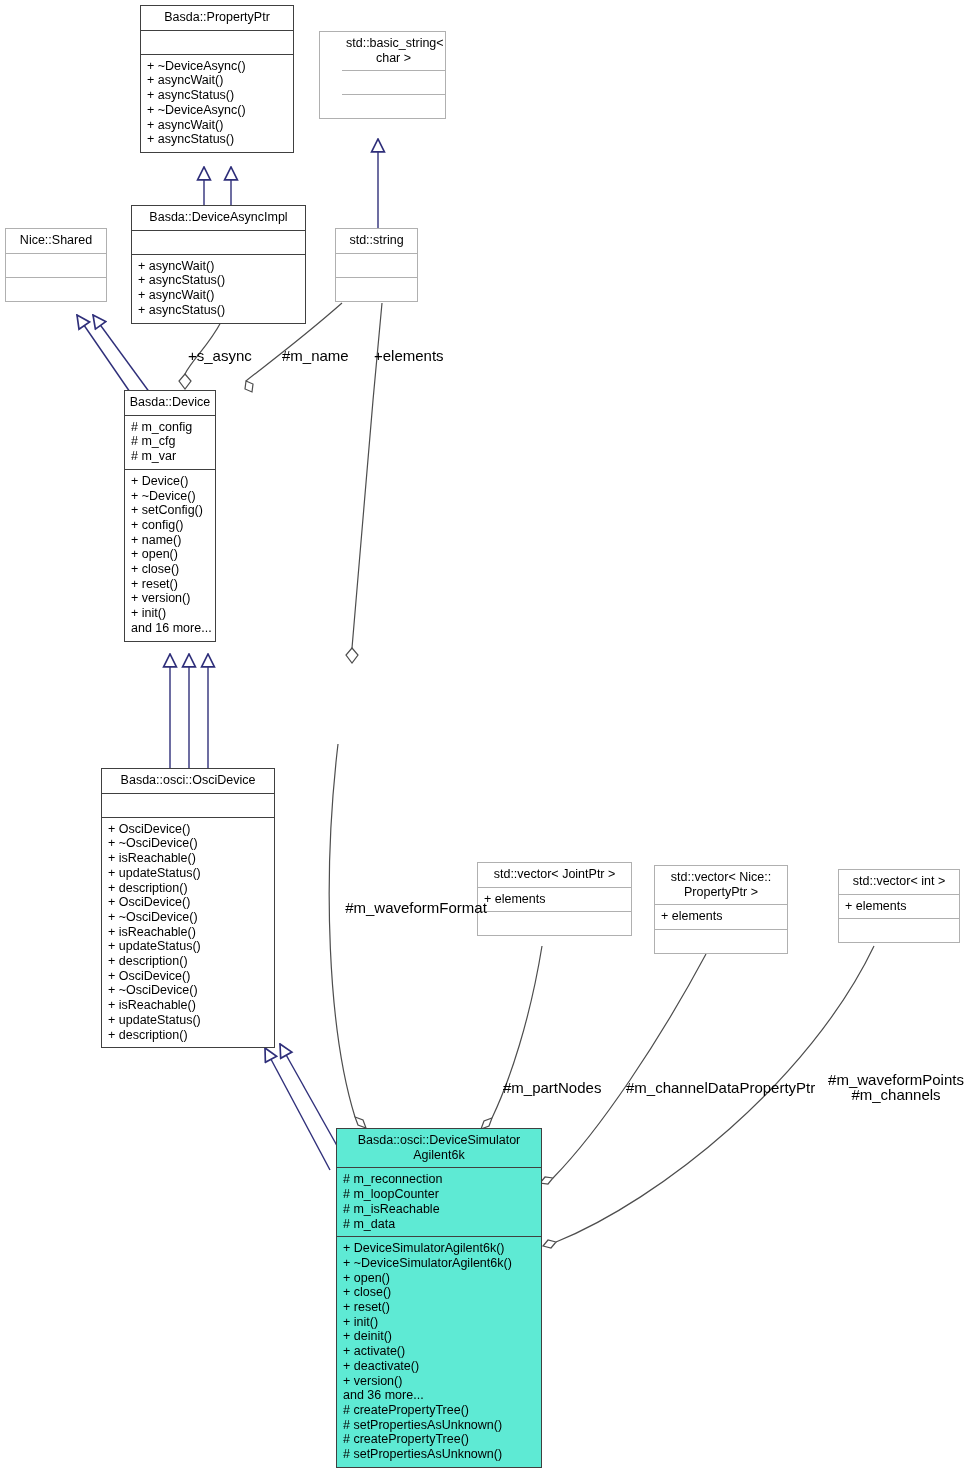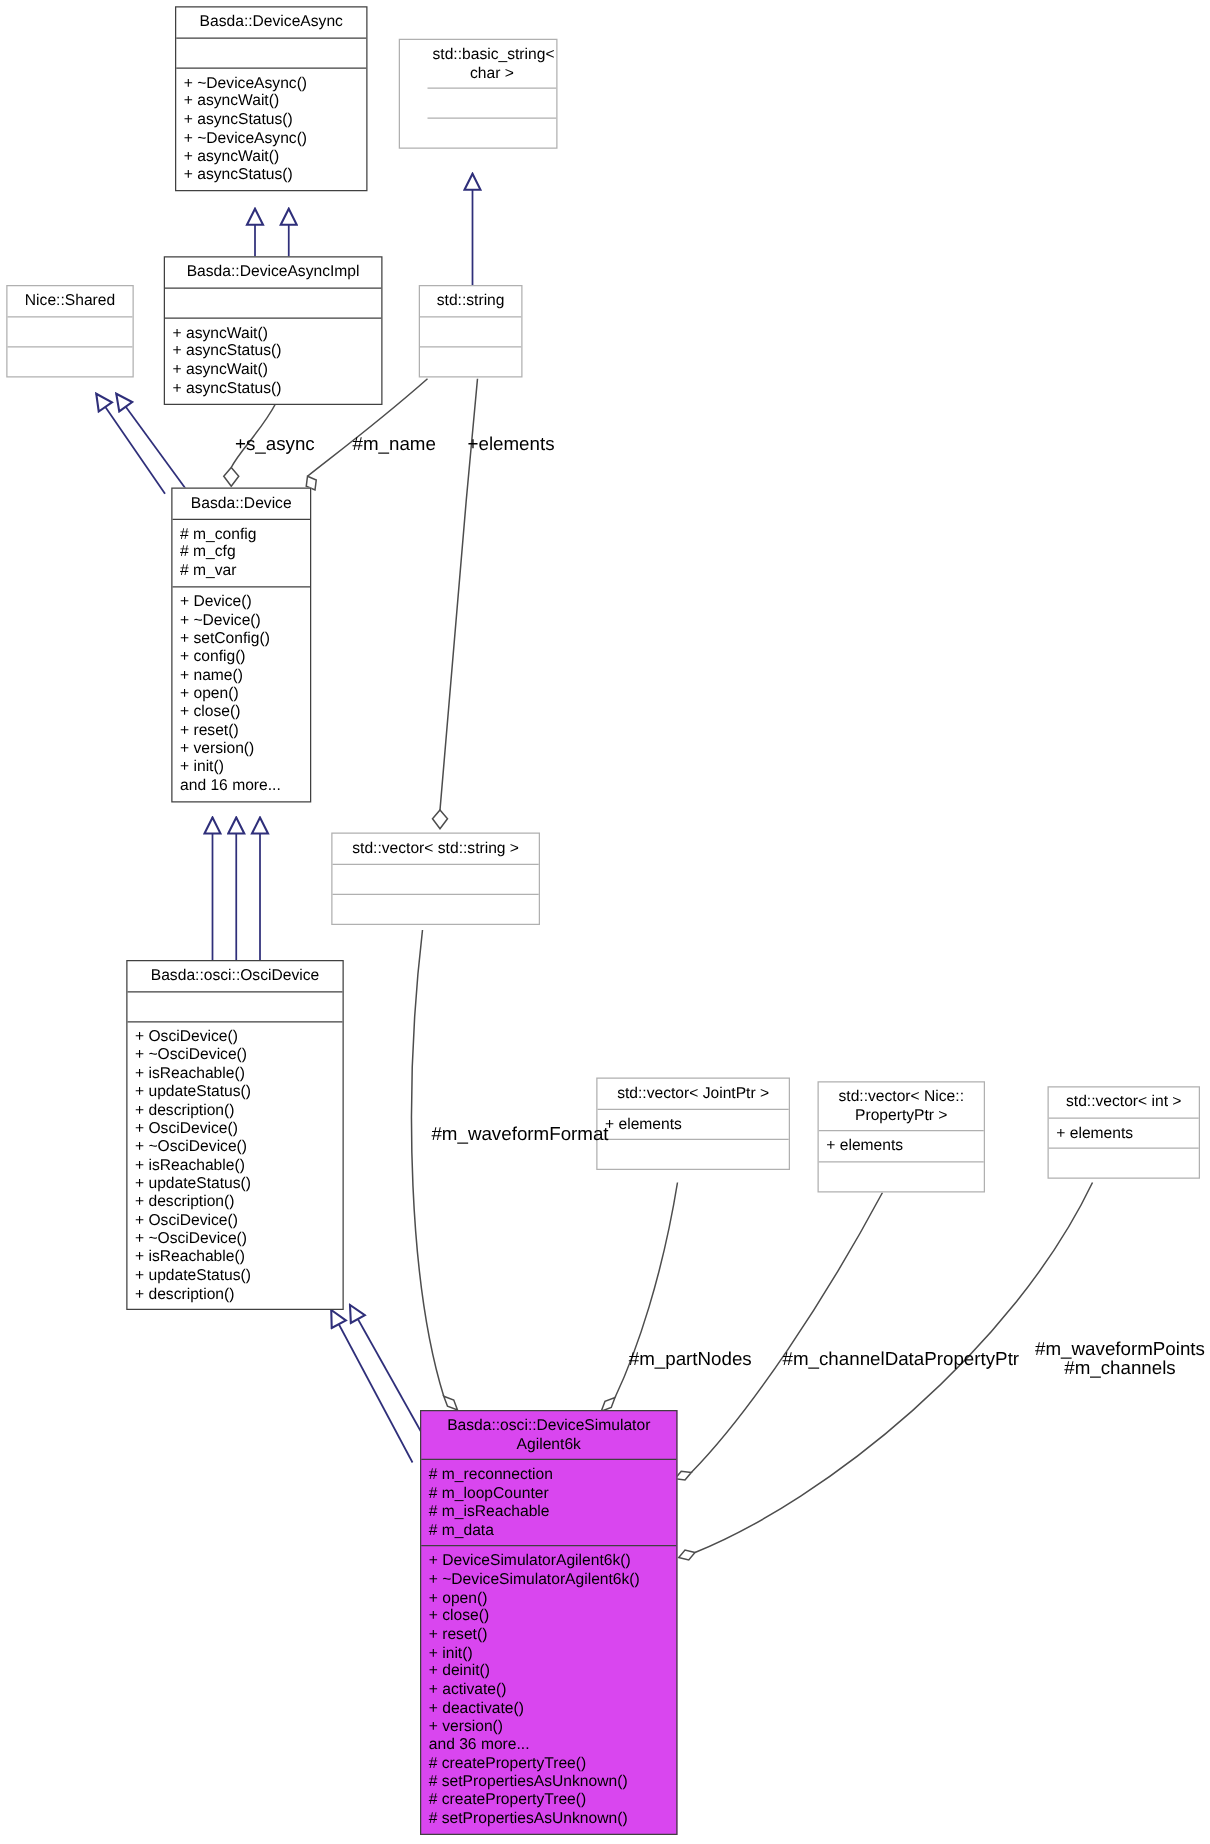--- a/index.html
+++ b/index.html
@@ -31,21 +31,21 @@
     background: #ffffff;
     border: 1px solid #b0b0b0;
     font-size: 12.5px;
     line-height: 14.7px;
     color: #000000;
   }
   .uml.bold {
     border: 1.6px solid #404040;
   }
   .uml.filled {
-    background: #d946ef;
+    background: #5eead4;
   }
   .uml .title {
     text-align: center;
     padding: 4px 4px 5px 4px;
     border-bottom: 1px solid #b0b0b0;
     white-space: pre-line;
   }
   .uml.bold .title {
     border-bottom: 1.6px solid #404040;
   }
@@ -124,21 +124,21 @@
 
       <path d="M 706 954 C 660 1040 600 1130 553 1178"></path>
       <polygon points="553,1178 545,1177 540,1183 548,1184" fill="#ffffff" stroke="#4d4d4d" stroke-width="1.2"></polygon>
 
       <path d="M 874 946 C 810 1080 660 1200 556 1242"></path>
       <polygon points="556,1242 548,1240 543,1246 551,1248" fill="#ffffff" stroke="#4d4d4d" stroke-width="1.2"></polygon>
     </g>
   </svg>
 
   <div class="uml bold" style="left:140px; top:5px; width:154px;">
-    <div class="title">Basda::DeviceAsync</div>
+    <div class="title">Basda::PropertyPtr</div>
     <div class="compartment empty"></div>
     <div class="compartment">
       <div class="row">+ ~DeviceAsync()</div>
       <div class="row">+ asyncWait()</div>
       <div class="row">+ asyncStatus()</div>
       <div class="row">+ ~DeviceAsync()</div>
       <div class="row">+ asyncWait()</div>
       <div class="row">+ asyncStatus()</div>
     </div>
   </div>
@@ -166,21 +166,21 @@
     <div class="compartment empty"></div>
     <div class="compartment empty"></div>
   </div>
 
   <div class="uml" style="left:335px; top:228px; width:83px;">
     <div class="title">std::string</div>
     <div class="compartment empty"></div>
     <div class="compartment empty"></div>
   </div>
 
-  <div class="uml bold" style="left:137px; top:390px; width:112px;">
+  <div class="uml bold" style="left:124px; top:390px; width:92px;">
     <div class="title">Basda::Device</div>
     <div class="compartment">
       <div class="row"># m_config</div>
       <div class="row"># m_cfg</div>
       <div class="row"># m_var</div>
     </div>
     <div class="compartment">
       <div class="row">+ Device()</div>
       <div class="row">+ ~Device()</div>
       <div class="row">+ setConfig()</div>
@@ -188,25 +188,20 @@
       <div class="row">+ name()</div>
       <div class="row">+ open()</div>
       <div class="row">+ close()</div>
       <div class="row">+ reset()</div>
       <div class="row">+ version()</div>
       <div class="row">+ init()</div>
       <div class="row">and 16 more...</div>
     </div>
   </div>
 
-  <div class="uml" style="left:265px; top:666px; width:167px;">
-    <div class="title">std::vector&lt; std::string &gt;</div>
-    <div class="compartment empty"></div>
-    <div class="compartment empty"></div>
-  </div>
 
   <div class="uml bold" style="left:101px; top:768px; width:174px;">
     <div class="title">Basda::osci::OsciDevice</div>
     <div class="compartment empty"></div>
     <div class="compartment">
       <div class="row">+ OsciDevice()</div>
       <div class="row">+ ~OsciDevice()</div>
       <div class="row">+ isReachable()</div>
       <div class="row">+ updateStatus()</div>
       <div class="row">+ description()</div>

